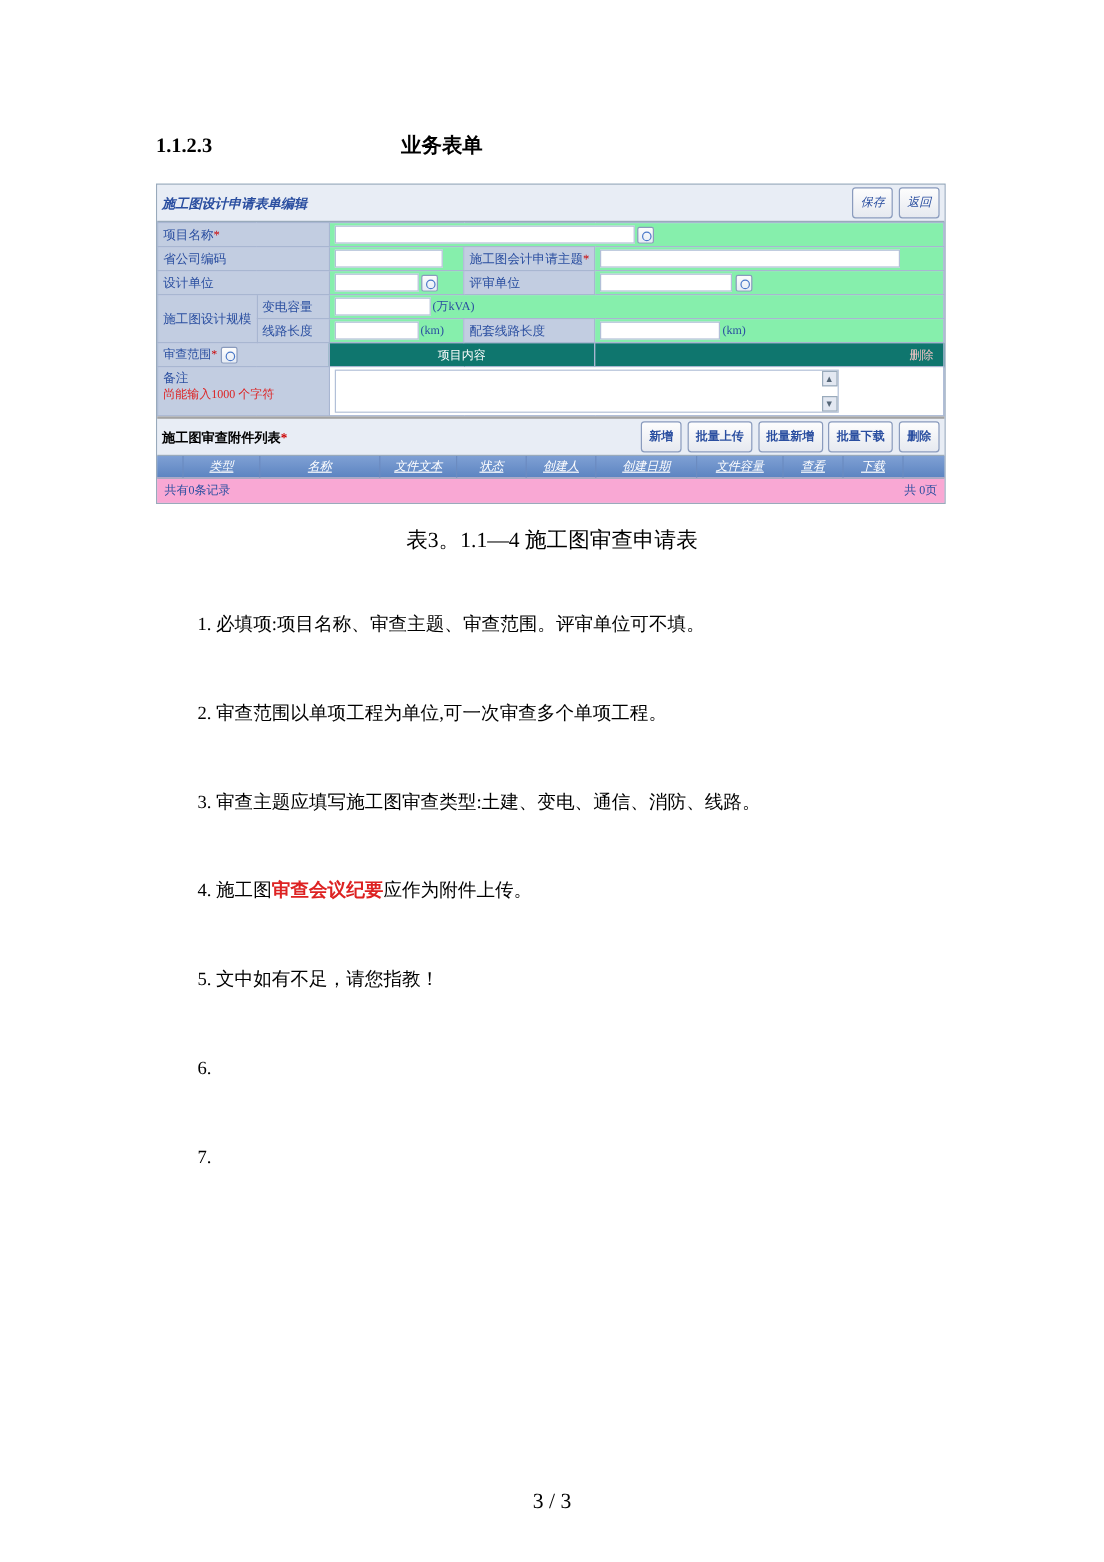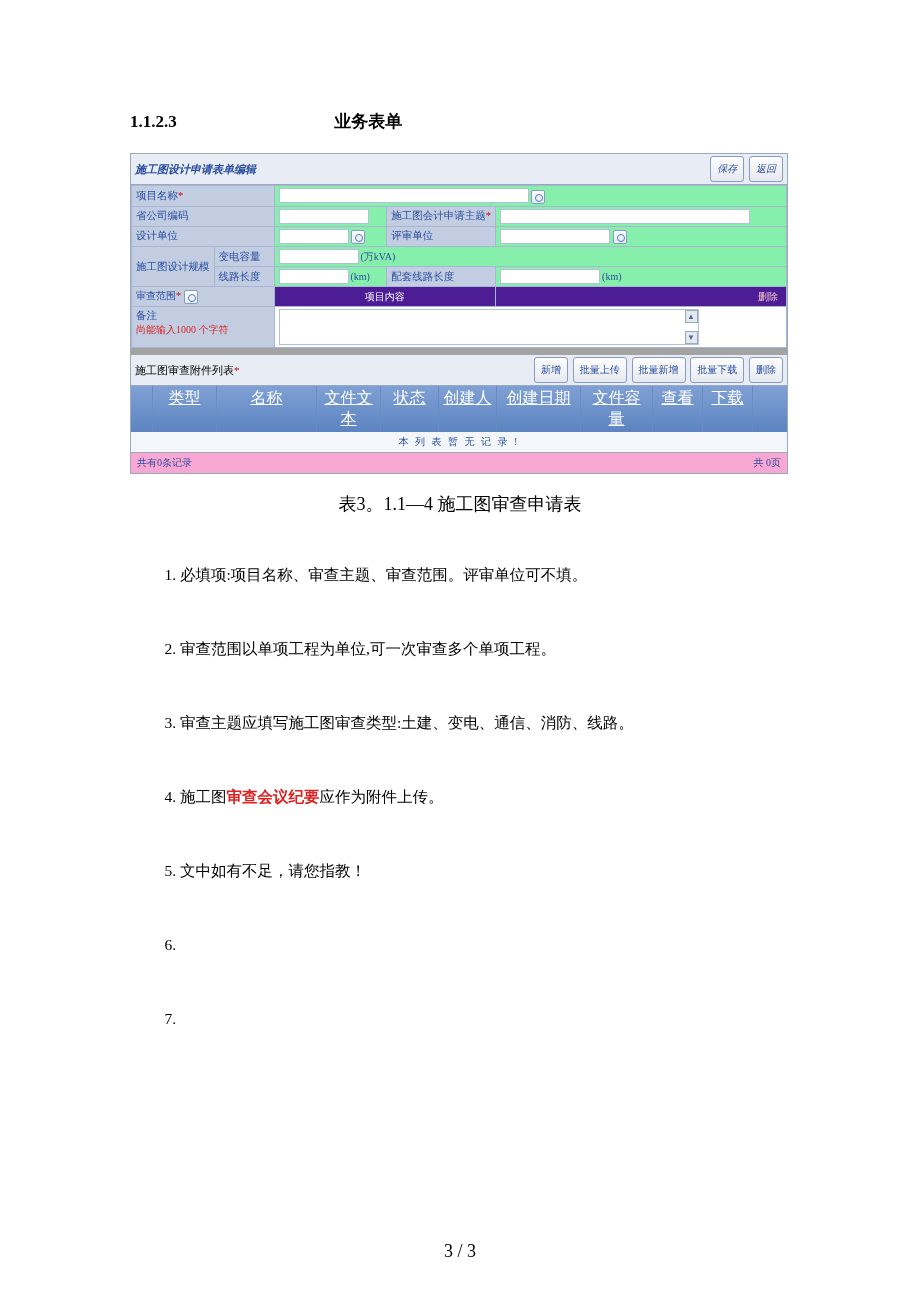--- a/index.html
+++ b/index.html
@@ -85,21 +85,21 @@
     }
     .icon-sq::after{
       content:"";
       position:absolute;
       left:3px; top:3px;
       width:6px; height:6px;
       border:1px solid #4a78c8;
       border-radius:50%;
     }
     .inner-header-row td {
-      background: #4c1d95;
+      background: #0f766e;
       color: #fff;
       font-size: 10px;
       text-align: center;
     }
     .inner-header-row .del-cell {
       text-align: right;
       padding-right: 8px;
       color: #f4c6c6;
       cursor: pointer;
     }
@@ -123,30 +123,32 @@
       cursor:pointer;
     }
     .scroll-up{ top:0; }
     .scroll-dn{ bottom:0; }
     .attach-title-row {
       background: #e8edf5;
       display:flex;
       justify-content:space-between;
       align-items:center;
       padding:2px 4px;
-      border-top:7px solid #a3a3a3;
+      border-top:2px solid #a3a3a3;
       border-bottom:1px solid #9ab;
       font-size:11px;
+      font-weight:bold;
     }
     .attach-header {
       display:flex;
       background: linear-gradient(#7fa0d4,#5c84c1);
       color:#fff;
-      font-size:16px;
+      font-size:10px;
       text-decoration:underline;
+      font-style:italic;
     }
     .attach-header > div {
       padding:2px 4px;
       text-align:center;
       border-right:1px solid #6b8bc0;
     }
     .col-spacer{width:22px;}
     .col-type{width:64px;}
     .col-name{width:100px;}
     .col-file{width:64px;}
@@ -284,21 +286,20 @@
     <div class="col-name">名称</div>
     <div class="col-file">文件文本</div>
     <div class="col-status">状态</div>
     <div class="col-creator">创建人</div>
     <div class="col-date">创建日期</div>
     <div class="col-size">文件容量</div>
     <div class="col-view">查看</div>
     <div class="col-dl">下载</div>
   </div>
 
-  <div class="empty-row">本 列 表 暂 无 记 录 !</div>
 
   <div class="footer-row">
     <span>共有0条记录</span>
     <span>共 0页</span>
   </div>
 
 </div>
 
 <div class="caption">表3。1.1—4  施工图审查申请表</div>
 

